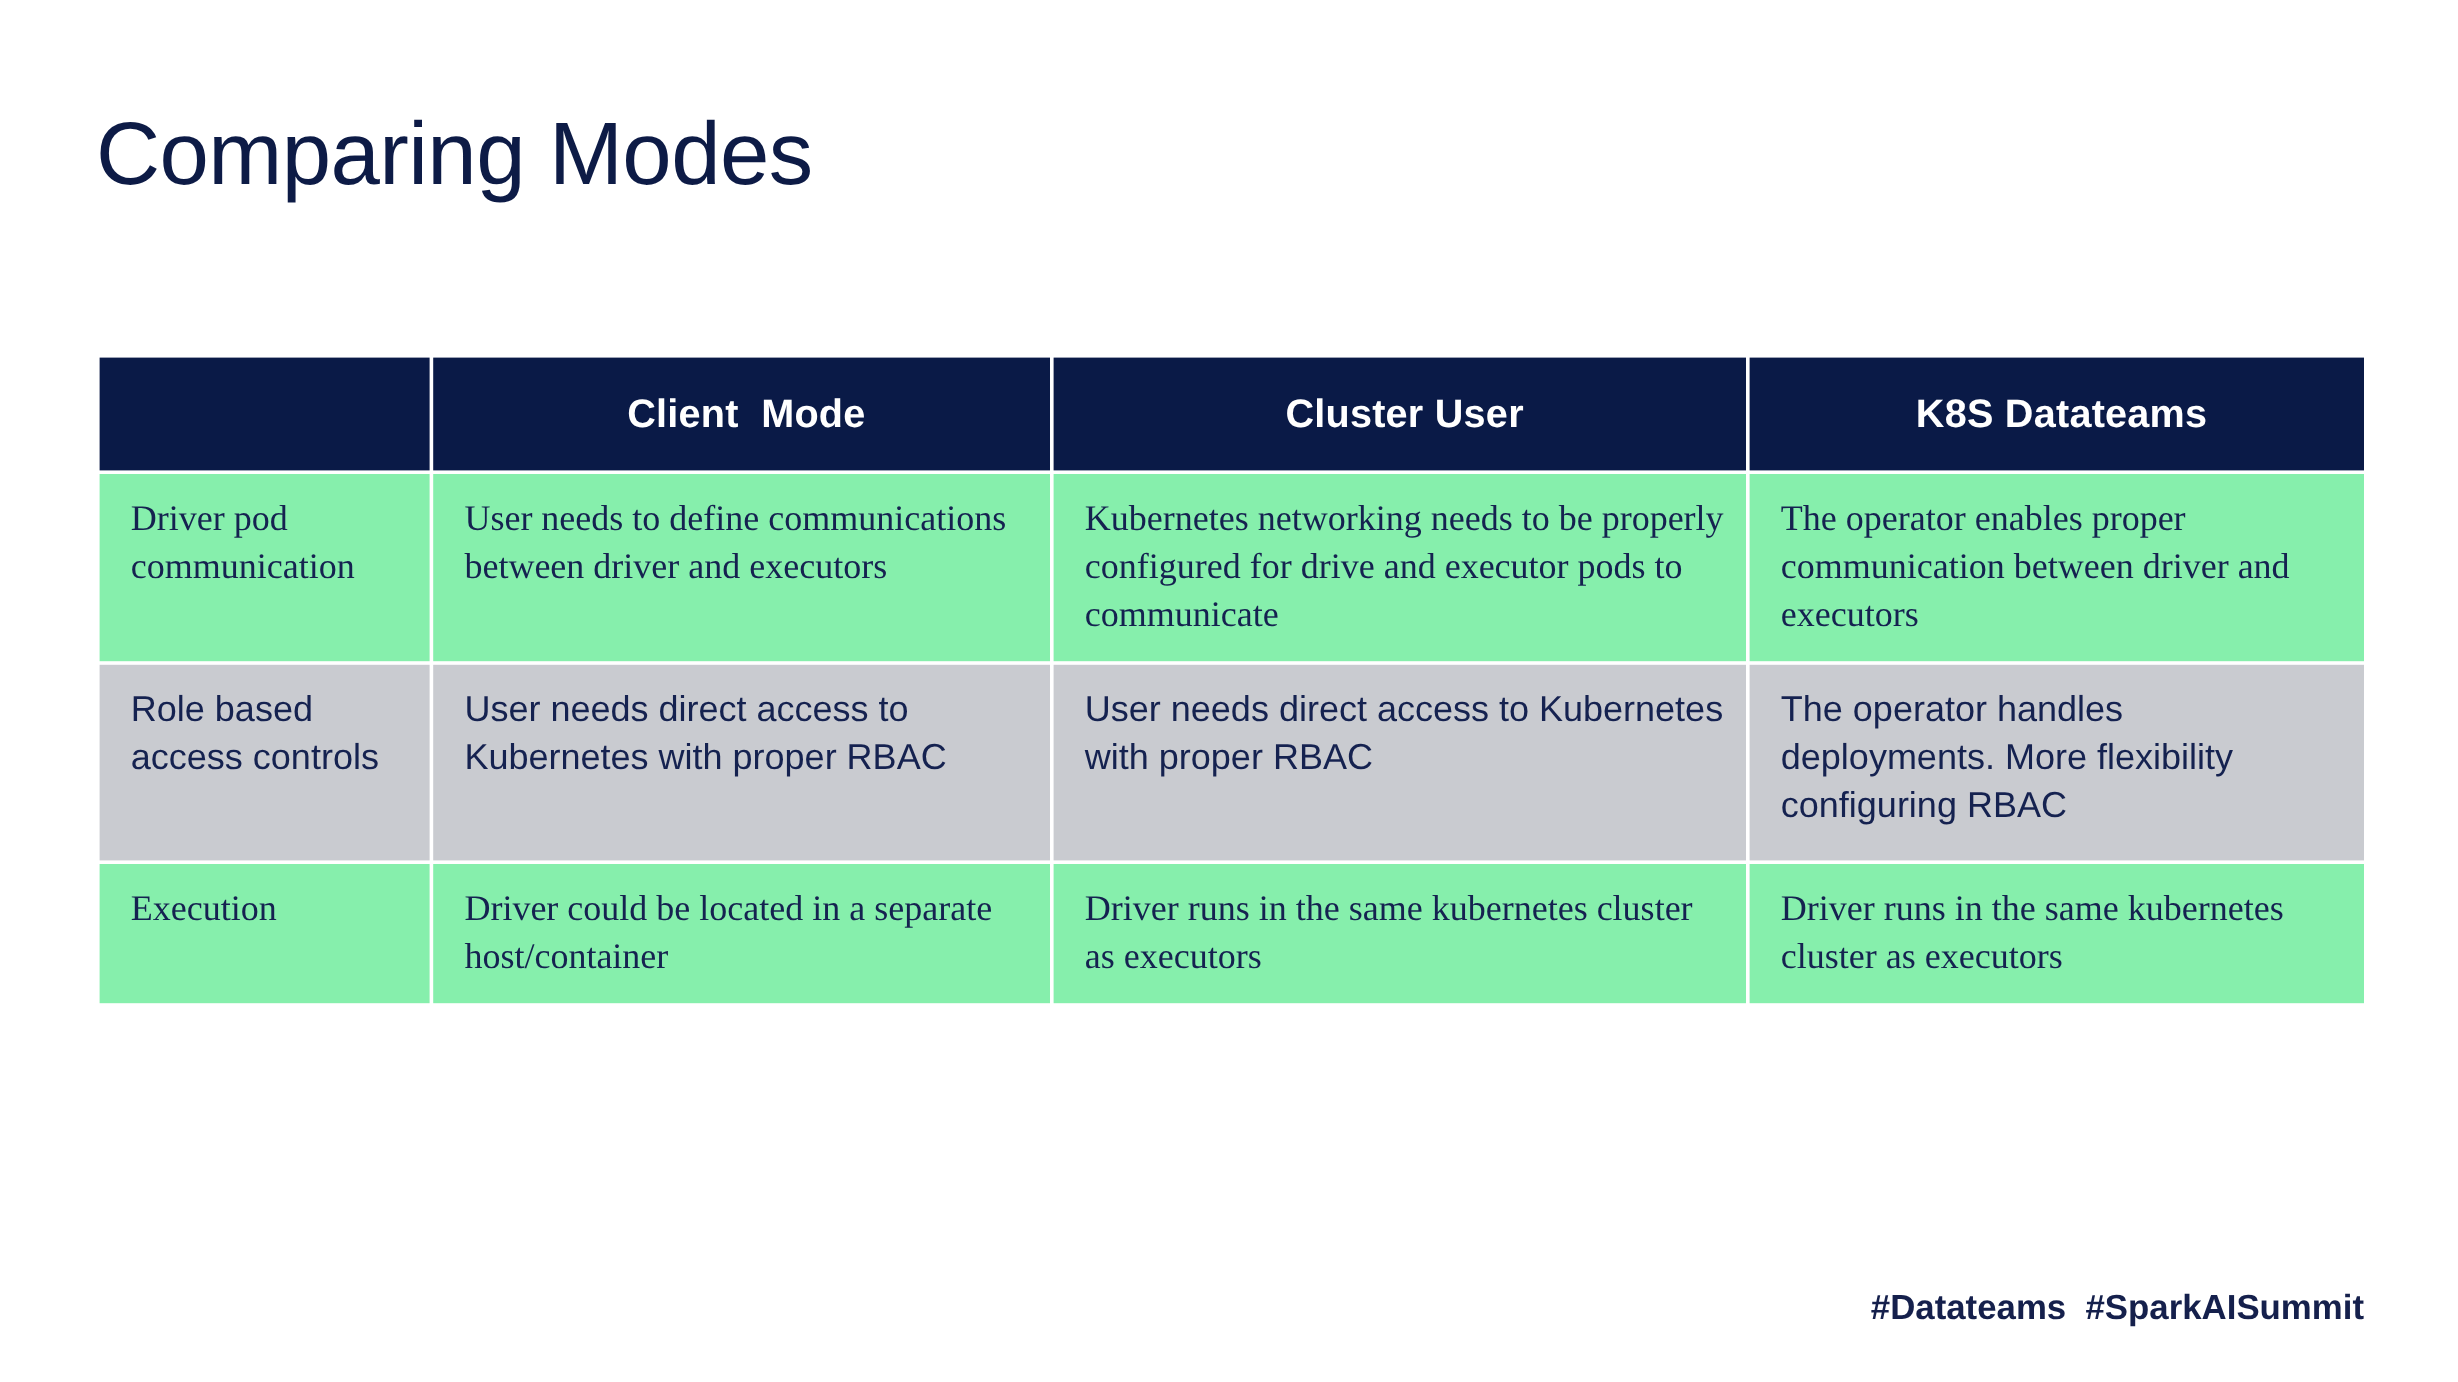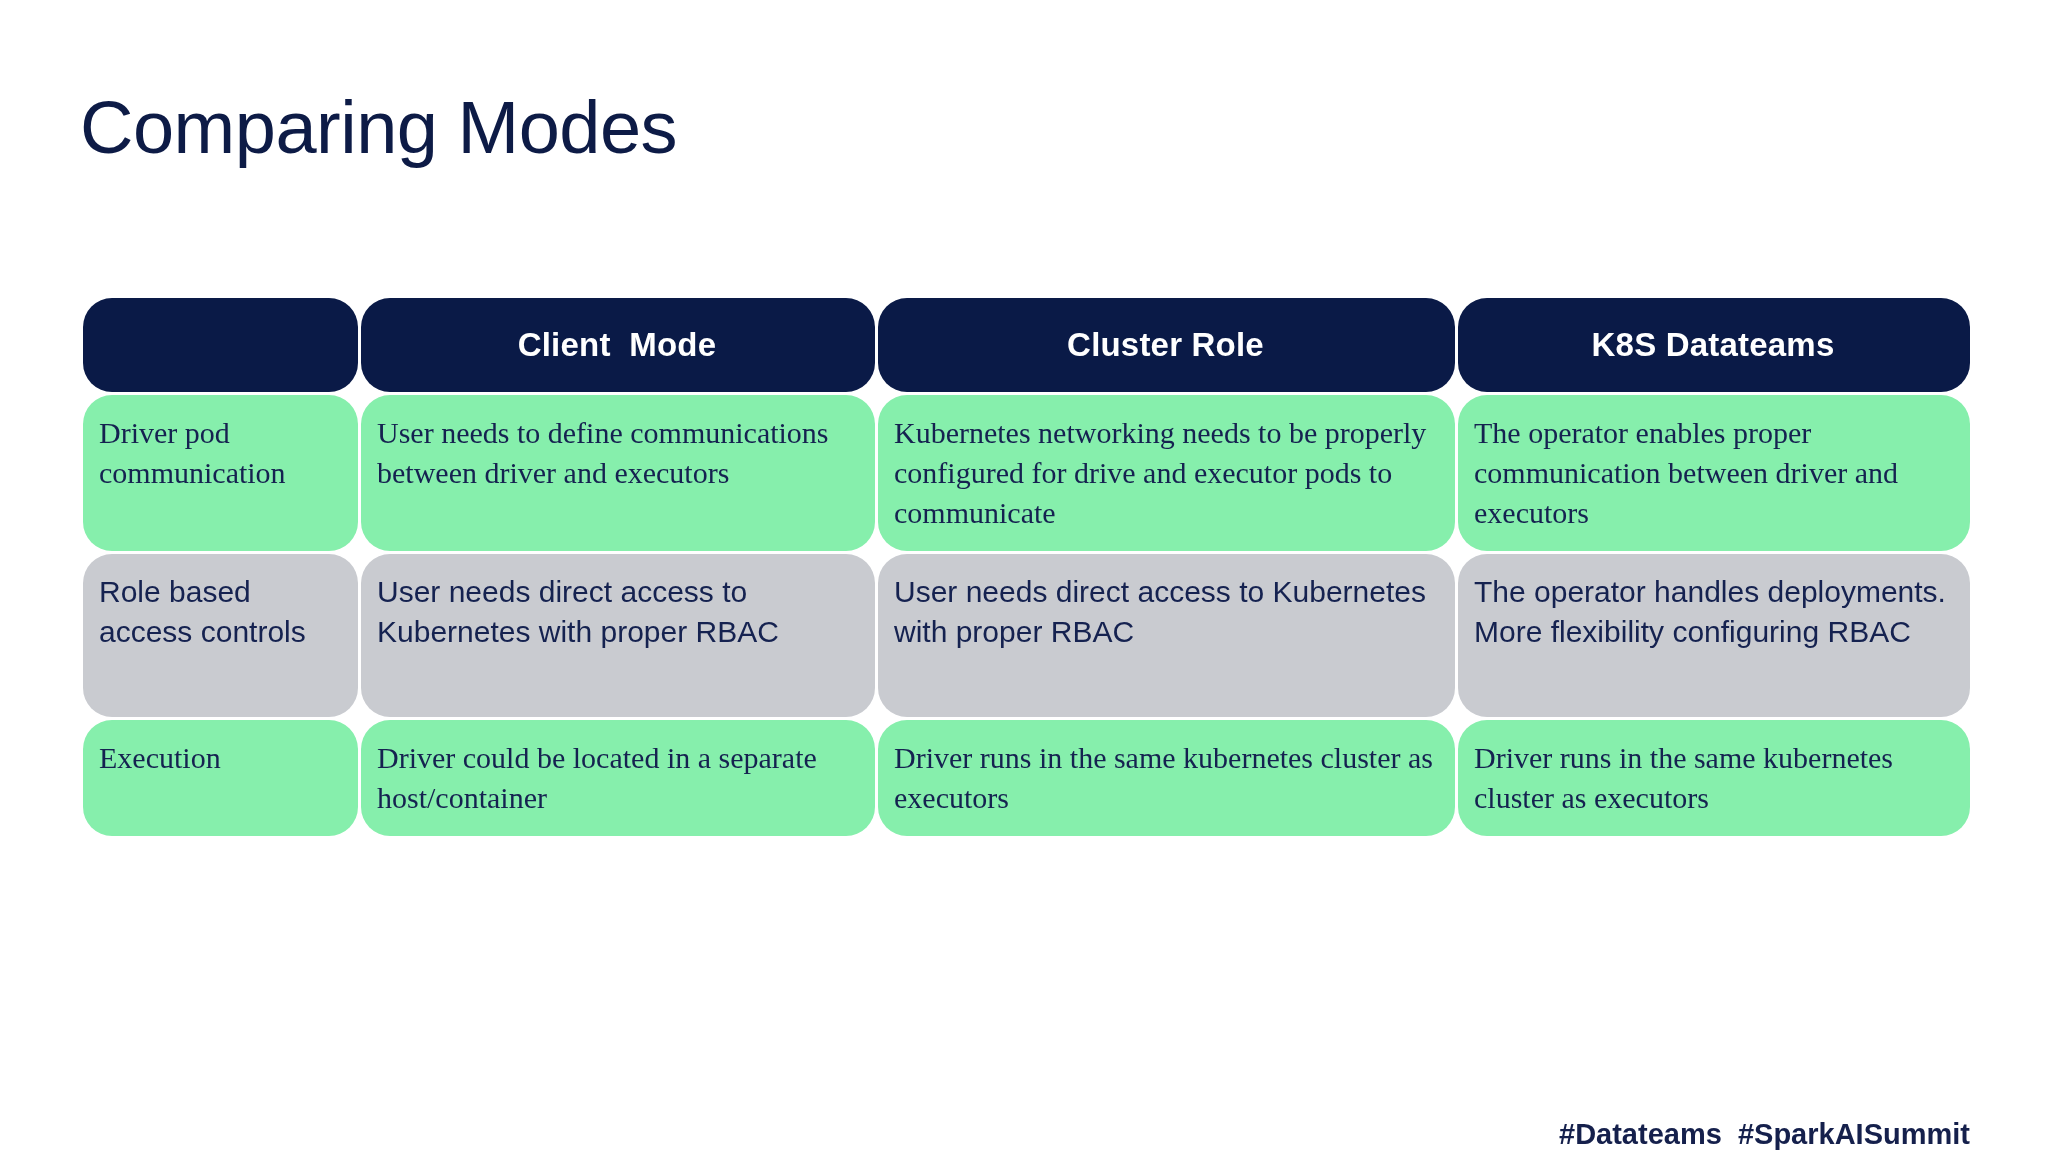--- a/index.html
+++ b/index.html
@@ -45,22 +45,21 @@
 
   #comparison-table col.c1 { width: 275px; }
   #comparison-table col.c2 { width: 514px; }
   #comparison-table col.c3 { width: 577px; }
   #comparison-table col.c4 { width: 512px; }
 
   #comparison-table th,
   #comparison-table td {
     vertical-align: top;
     text-align: left;
-    padding: 18px 18px 18px 16px;
-    border-radius: 29px;
+    padding: 18px 18px 18px 26px;
   }
 
   
   .hdr-cell {
     background: #0a1a47;
     color: #ffffff;
     height: 94px;
     text-align: center !important;
     vertical-align: middle !important;
     font-size: 33px;
@@ -103,21 +102,21 @@
   }
   #footer-logo .brand-light {
     color: #e8322a;
     font-weight: 400;
     letter-spacing: 0.6px;
   }
 
   #footer-hashtags {
     position: absolute;
     right: 78px;
-    top: 1116px;
+    top: 1072px;
     font-size: 29px;
     line-height: 36px;
     font-weight: bold;
     color: #15204c;
     white-space: pre;
   }
 </style>
 </head>
 <body>
 
@@ -129,21 +128,21 @@
     <colgroup>
       <col class="c1">
         <col class="c2">
         <col class="c3">
         <col class="c4">
     </colgroup>
     <thead>
       <tr>
         <th class="hdr-cell blank"></th>
         <th class="hdr-cell">Client  Mode</th>
-        <th class="hdr-cell">Cluster Role</th>
+        <th class="hdr-cell">Cluster User</th>
         <th class="hdr-cell">K8S Datateams</th>
       </tr>
     </thead>
     <tbody>
 
 
       <tr class="row-b r2">
         <td>
           <span class="cell-text">Driver pod communication</span>
         </td>

